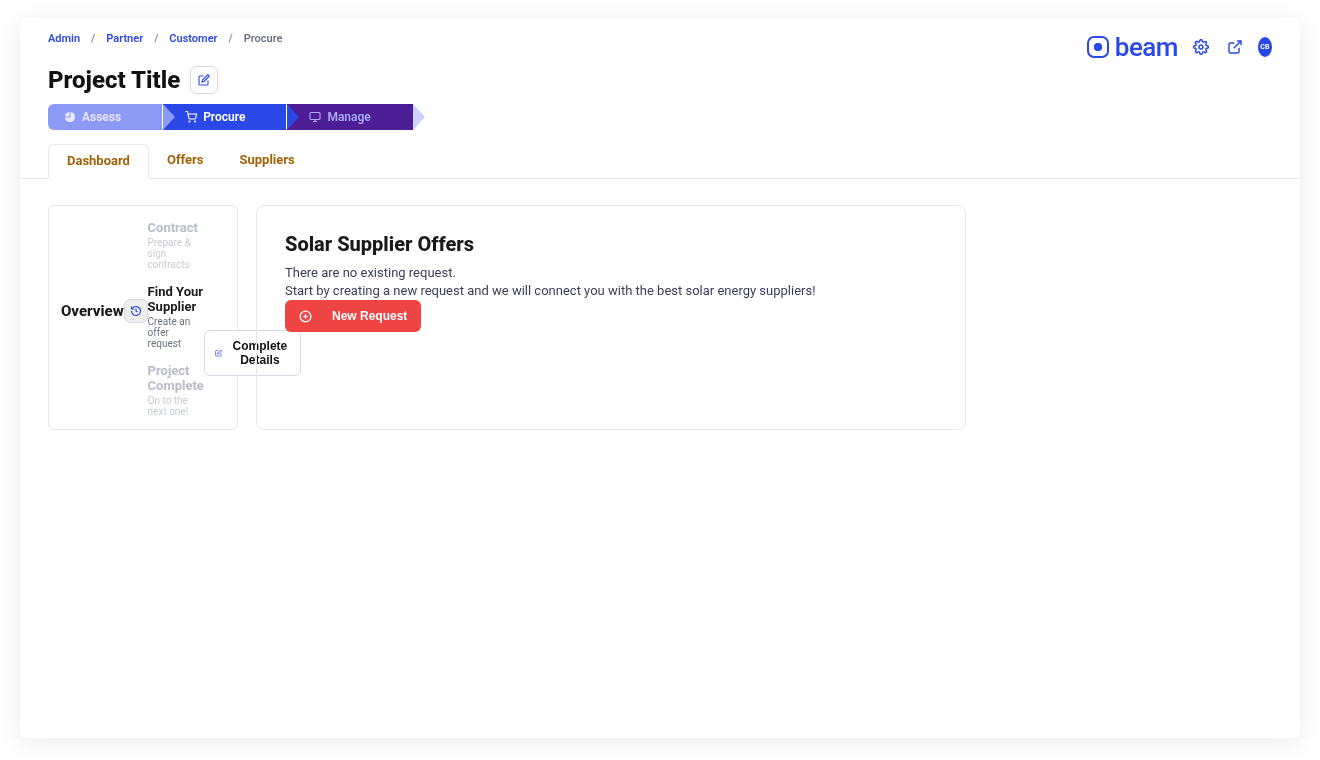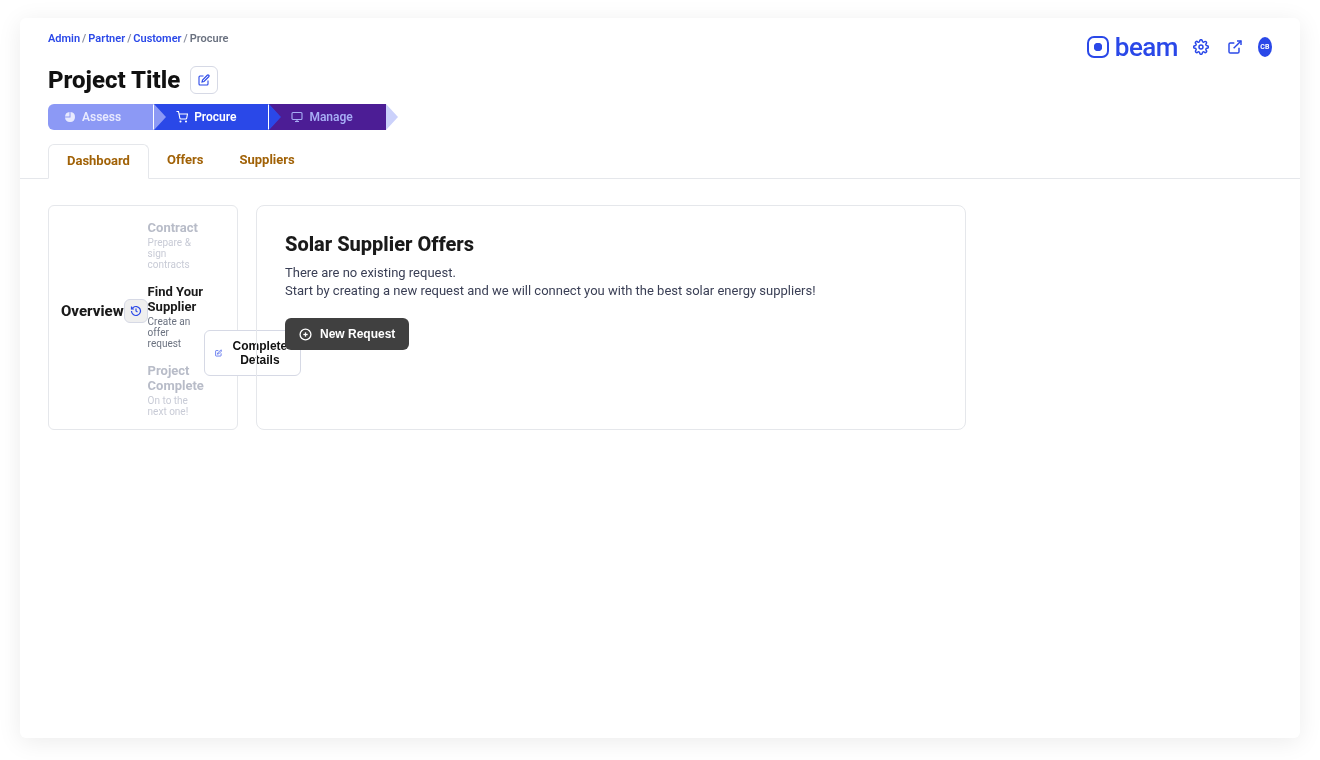--- a/index.html
+++ b/index.html
@@ -24,21 +24,21 @@
   
   .top-bar {
     display: flex;
     justify-content: space-between;
     align-items: flex-start;
     padding: 14px 28px 0 28px;
   }
   .breadcrumb {
     display: flex;
     align-items: center;
-    gap: 2px;
+    gap: 11px;
     font-size: 11px;
     color: #8a8fa0;
     flex-wrap: wrap;
   }
   .breadcrumb a {
     color: #2a48e8;
     text-decoration: none;
     font-weight: 600;
   }
   .breadcrumb .sep { color: #8a8fa0; font-weight: 600; }
@@ -103,21 +103,21 @@
   }
   
   .stepper {
     display:flex; padding: 0 28px;
     gap: 0;
   }
   .step {
     position:relative;
     height: 26px;
     display:flex; align-items:center;
-    padding: 0 33px 0 22px;
+    padding: 0 42px 0 22px;
     font-size: 12px;
     font-weight:600;
     color:#fff;
     cursor:pointer;
   }
   .step:first-child { padding-left: 16px; border-top-left-radius: 6px; border-bottom-left-radius: 6px; }
   .step .ic { width:12px; height:12px; margin-right:6px; display:flex; }
   .step-assess { background:#8c99f5; color: #e8eafe; }
   .step-procure { background:#2a48e8; color: #fff; }
   .step-manage { background:#4c1d95; color: #a7aef5; }
@@ -216,29 +216,28 @@
   }
   .main-card {
     width: 710px;
     border: 1px solid #e5e7eb;
     border-radius: 8px;
     padding: 26px 28px 28px 28px;
   }
   .main-title { font-size: 20px; font-weight: 800; margin-bottom: 8px; }
   .main-desc { font-size: 13px; color:#3a3f55; line-height:1.4; }
   .new-request-btn {
-    margin-top: 18px;
-    background:#404040;
+    background:#ef4444;
     color:#fff;
     border:none;
     border-radius:6px;
     padding:9px 14px;
     font-size:12px;
     font-weight:700;
-    display:inline-flex; align-items:center; gap:8px;
+    display:inline-flex; align-items:center; gap:20px;
     cursor:pointer;
   }
   svg { display:block; }
 </style>
 </head>
 <body>
 
 <div class="app-shell">
 
   <div class="top-bar">

